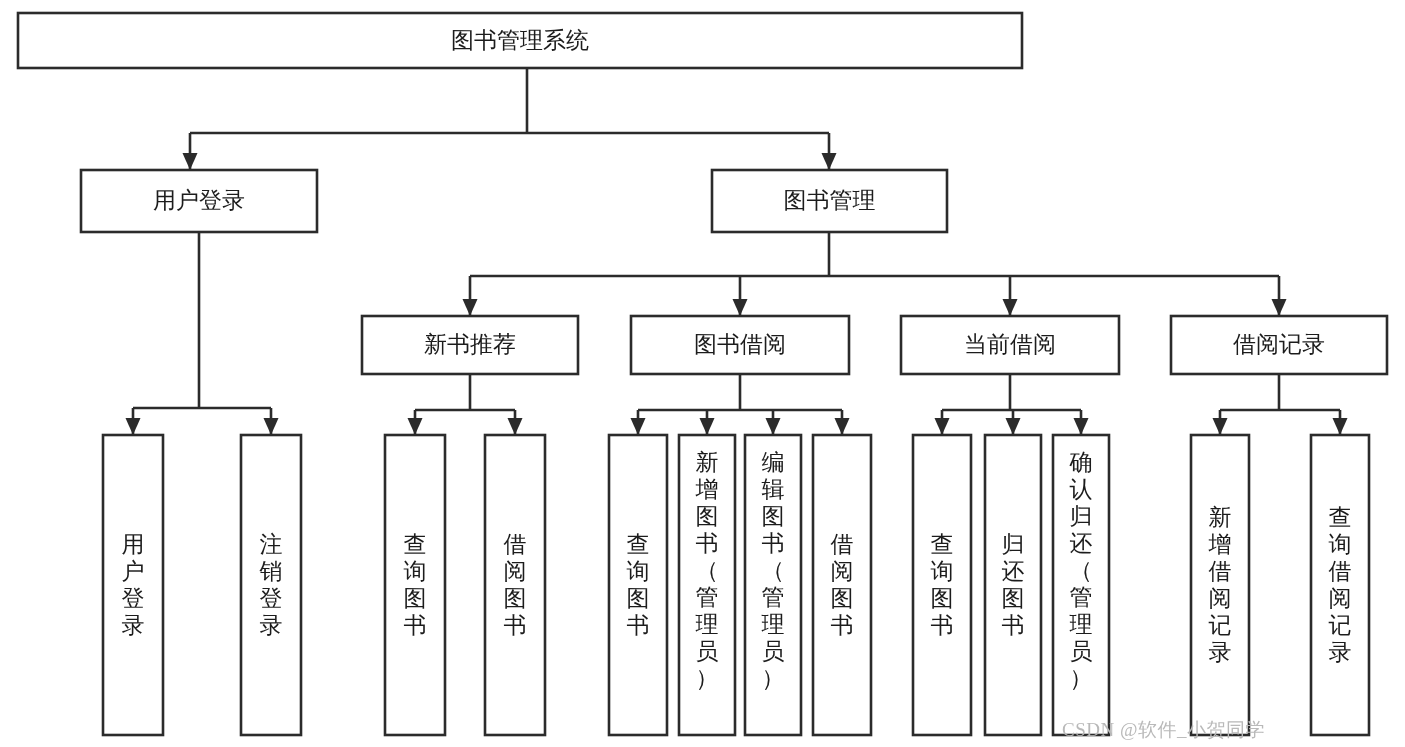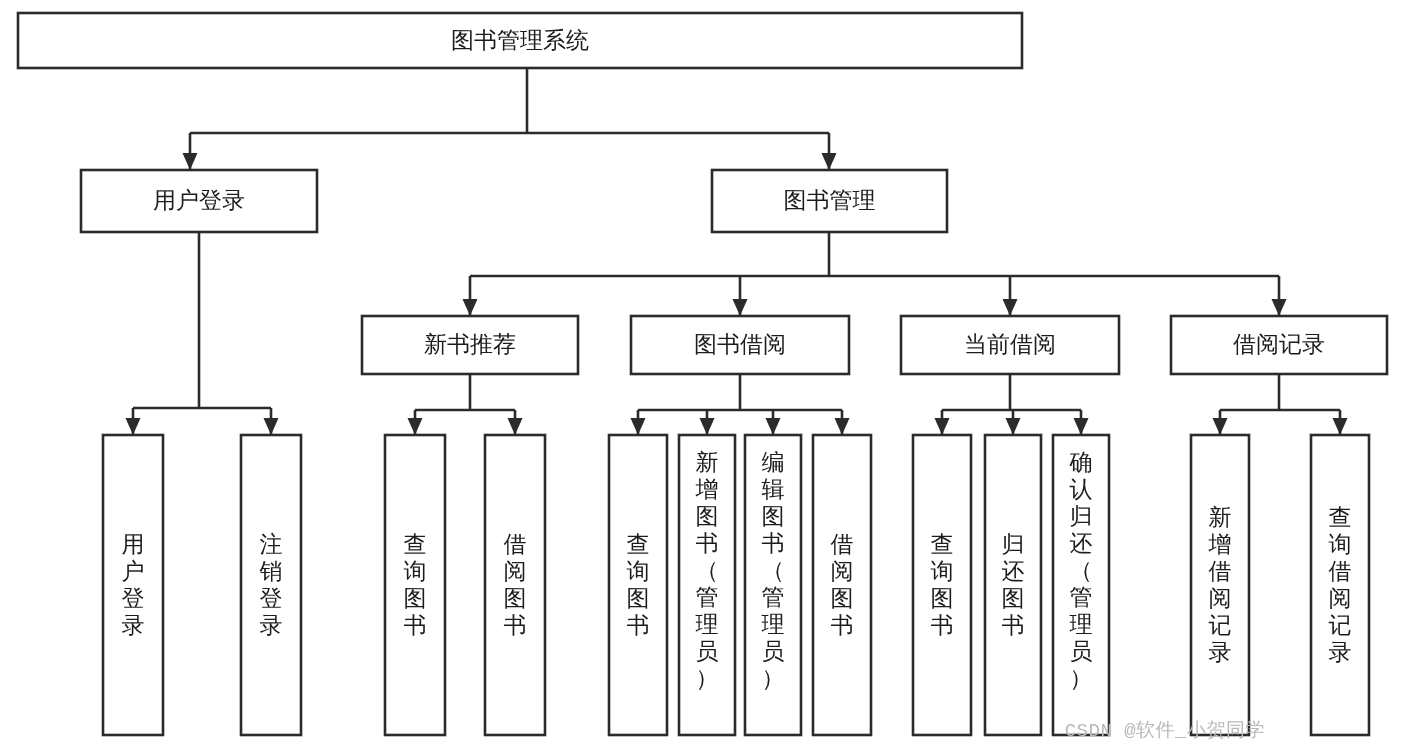--- a/index.html
+++ b/index.html
@@ -46,21 +46,21 @@
   .node-label-v {
     font-family: "Liberation Sans", "DejaVu Sans", sans-serif;
     font-size: 23px;
     fill: #1c1c1c;
     text-anchor: middle;
   }
   .watermark-text {
     position: absolute;
     right: 6px;
     bottom: 4px;
-    font-family: Liberation Mono, monospace;
+    font-family: Liberation Serif, serif;
     font-size: 19px;
     color: #b9b9b9;
     white-space: nowrap;
     letter-spacing: 0.5px;
   }
 </style>
 </head>
 <body>
 
 <div id="diagram-root">

